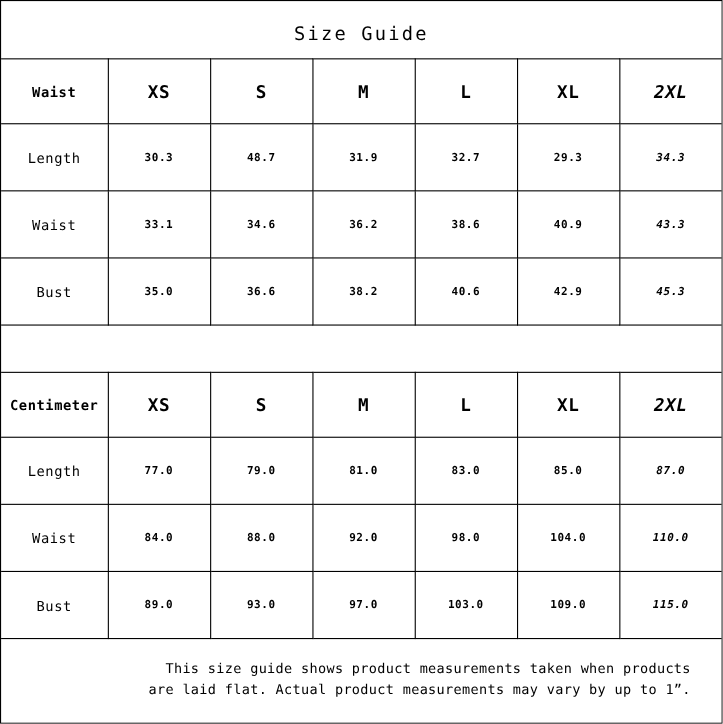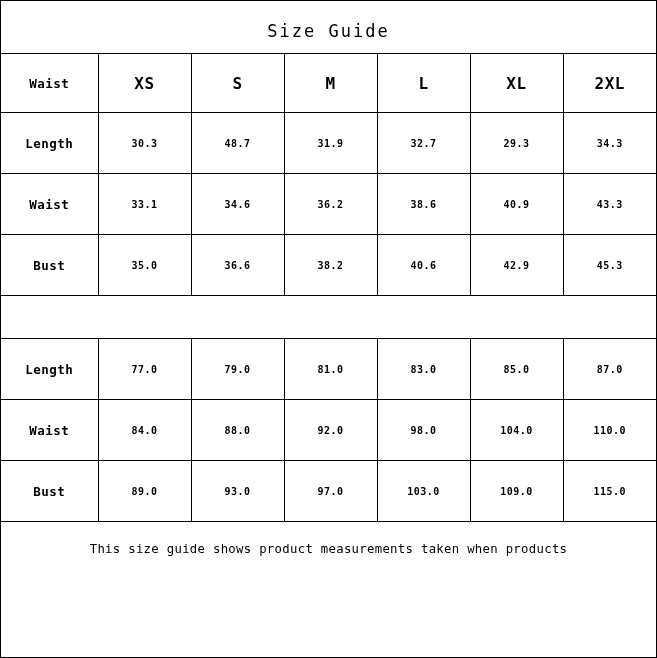--- a/index.html
+++ b/index.html
@@ -44,43 +44,43 @@
     font-size: 16px;
     font-weight: bold;
     letter-spacing: 0.5px;
   }
   table.size-table td.unit-cell {
     font-size: 12.5px;
     font-weight: bold;
   }
   table.size-table td.row-label {
     font-size: 12.5px;
-    font-weight: bold;
+    font-weight: normal;
   }
   table.size-table td.value {
     font-weight: bold;
     font-size: 10px;
   }
   table.size-table tr.header-row td {
     height: 56px;
   }
   .spacer {
     height: 42px;
   }
   .first-col { width: 97px; }
   .data-col { width: 93px; }
   .note {
-    text-align: center;
+    text-align: right;
     font-size: 12.3px;
     line-height: 1.55;
     padding: 18px 28px 0 28px;
     letter-spacing: 0.3px;
   }
   .no-side-border-left { border-left: none !important; }
-  .no-side-border-right { border-right: none !important; }
+  .no-side-border-right { border-right: none !important; font-style: italic; }
 </style>
 </head>
 <body>
 
 <div class="page">
 
   <div class="title">Size Guide</div>
 
   <table class="size-table">
     <colgroup>
@@ -138,20 +138,29 @@
     <colgroup>
       <col class="first-col">
       <col class="data-col">
         <col class="data-col">
         <col class="data-col">
       <col class="data-col">
         <col class="data-col">
         <col class="data-col">
     </colgroup>
     <tbody>
+      <tr class="header-row">
+        <td class="unit-cell no-side-border-left">Centimeter</td>
+        <td>XS</td>
+        <td>S</td>
+        <td>M</td>
+        <td>L</td>
+        <td>XL</td>
+        <td class="no-side-border-right">2XL</td>
+      </tr>
       <tr>
         <td class="row-label no-side-border-left">Length</td>
         <td class="value">77.0</td>
         <td class="value">79.0</td>
         <td class="value">81.0</td>
         <td class="value">83.0</td>
         <td class="value">85.0</td>
         <td class="value no-side-border-right">87.0</td>
       </tr>
       <tr>
@@ -170,15 +179,16 @@
         <td class="value">97.0</td>
         <td class="value">103.0</td>
         <td class="value">109.0</td>
         <td class="value no-side-border-right">115.0</td>
       </tr>
     </tbody>
   </table>
 
   <div class="note">
     <div>This size guide shows product measurements taken when products</div>
+    <div>are laid flat. Actual product measurements may vary by up to 1”.</div>
   </div>
 
 </div>
 
 </body></html>

